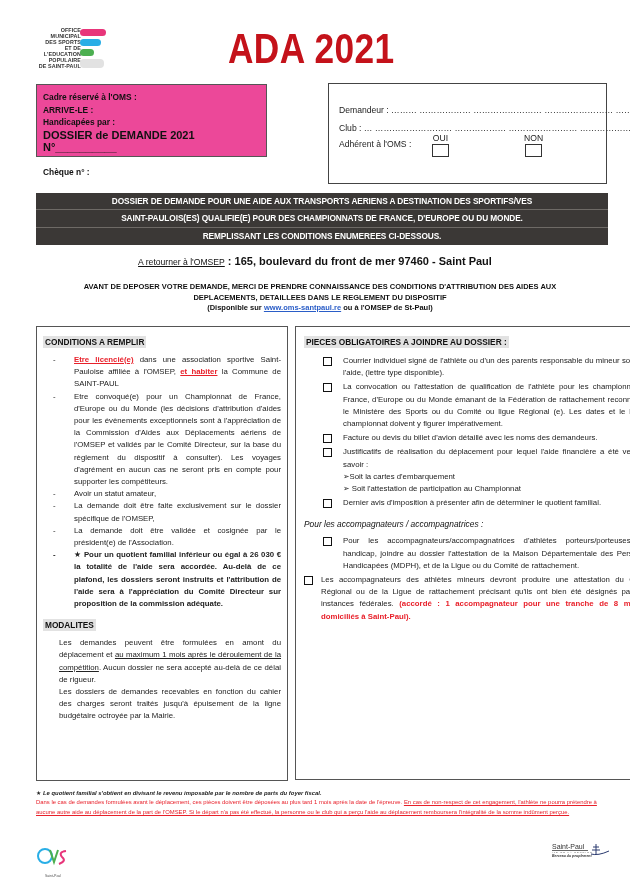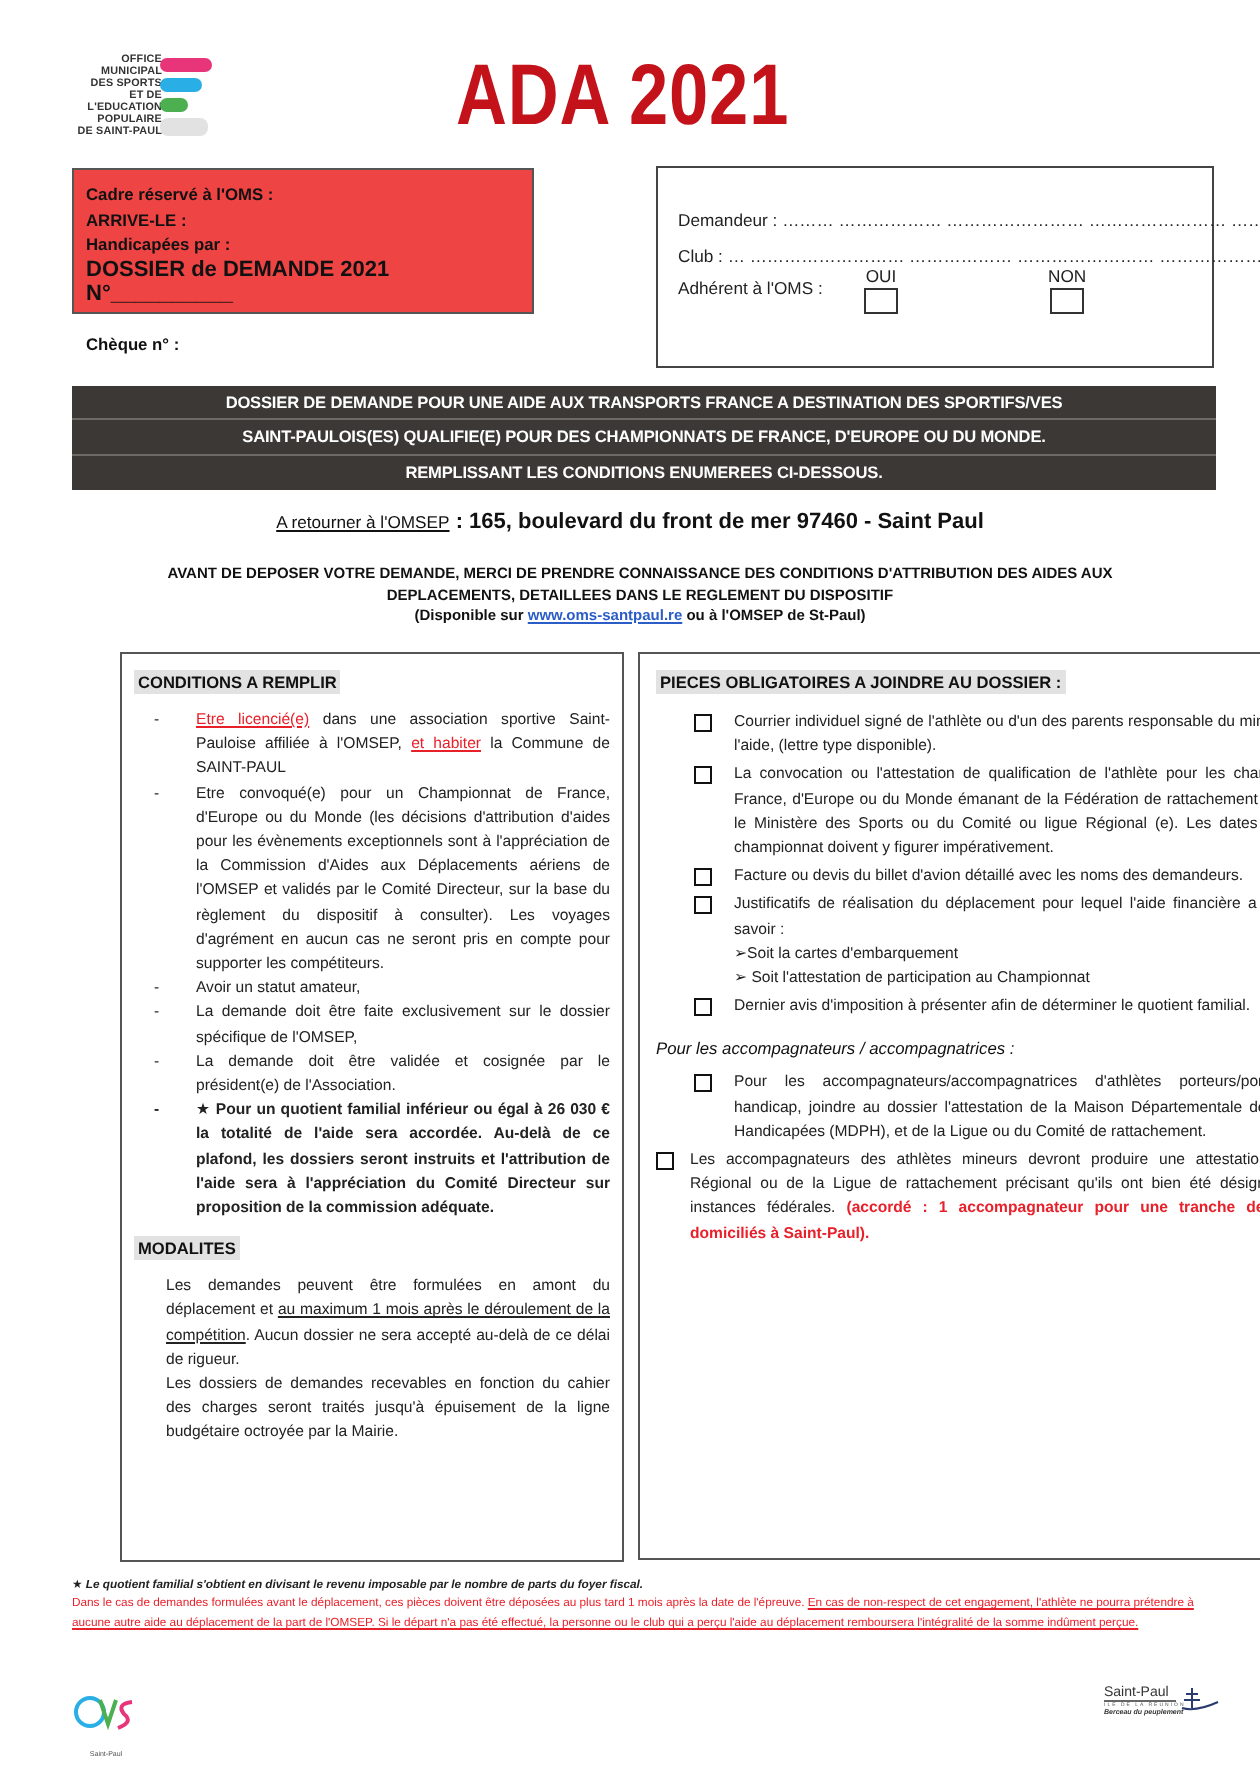--- a/index.html
+++ b/index.html
@@ -9,48 +9,48 @@
   .logo-oms { position: absolute; left: 33px; top: 27px; width: 80px; height: 52px; }
   .logo-oms .txt { position: absolute; left: 0; top: 0; width: 48px; text-align: right; font-size: 5.4px; line-height: 6px; font-weight: bold; color: #333; letter-spacing: 0.1px; }
   .logo-oms .bar { position: absolute; height: 7px; border-radius: 4px; }
   .bar.pink { left: 47px; top: 2px; width: 26px; background: #e8357a; }
   .bar.blue { left: 47px; top: 12px; width: 21px; background: #29aee6; }
   .bar.green { left: 47px; top: 22px; width: 14px; background: #4caf50; }
   .bar.grey { left: 47px; top: 32px; width: 24px; background: #e2e2e2; height: 9px; }
 
   .main-title { position: absolute; left: 228px; top: 22px; font-size: 43px; font-weight: bold; color: #c4121a; letter-spacing: 0.5px; font-family: "Liberation Sans", sans-serif; transform: scaleX(0.82); transform-origin: left top; line-height: 52px; }
 
-  .oms-box { position: absolute; left: 36px; top: 84px; width: 231px; height: 73px; background: #ef4444; border: 1px solid #555; padding: 6px 6px; font-size: 8.4px; font-weight: bold; line-height: 12.6px; color: #111; }
+  .oms-box { position: absolute; left: 36px; top: 84px; width: 231px; height: 73px; background: #ec4899; border: 1px solid #555; padding: 6px 6px; font-size: 8.4px; font-weight: bold; line-height: 12.6px; color: #111; }
   .oms-box .dossier { font-size: 11px; }
   .oms-box .cheque { margin-top: 12px; }
 
   .app-box { position: absolute; left: 328px; top: 83px; width: 279px; height: 101px; border: 1px solid #444; padding: 17px 12px 0 10px; font-size: 8.6px; color: #222; }
   .app-box .row { line-height: 18px; white-space: nowrap; }
   .app-box .opt { position: absolute; text-align: center; font-size: 8.6px; }
   .app-box .cbx { width: 17px; height: 13px; border: 1px solid #333; margin: 1px auto 0; }
 
   .banner { position: absolute; left: 36px; top: 193px; width: 572px; height: 52px; background: #3b3836; }
   .banner .line { height: 17.3px; line-height: 17px; color: #fff; font-weight: bold; font-size: 8.3px; text-align: center; border-bottom: 1px solid #6e6a66; letter-spacing: -0.1px; }
   .banner .line:last-child { border-bottom: none; }
 
   .address { position: absolute; left: 0; width: 630px; top: 255px; text-align: center; font-size: 11px; font-weight: bold; color: #111; }
   .address .u { text-decoration: underline; font-size: 8.6px; font-weight: normal; }
 
   .before { position: absolute; left: 30px; width: 580px; top: 282px; text-align: center; font-size: 7.5px; font-weight: bold; line-height: 10.5px; color: #111; }
   .before .link { color: #2a5dc7; text-decoration: underline; }
 
-  .col { position: absolute; border: 1px solid #555; margin-left: 24px; }
+  .col { position: absolute; border: 1px solid #555; }
   .col.left { left: 36px; top: 326px; width: 252px; height: 455px; padding: 4px 6px 0 6px; }
   .col.right { left: 295px; top: 326px; width: 368px; height: 454px; padding: 4px 8px 0 8px; }
 
   .sec-head { display: inline-block; background: #e2e2e2; font-size: 8.3px; font-weight: bold; padding: 1px 2px; color: #111; }
   .dash-list { list-style: none; margin-top: 5px; }
   .dash-list li { position: relative; padding-left: 31px; font-size: 7.8px; line-height: 12.2px; text-align: justify; color: #222; }
   .dash-list li::before { content: "-"; position: absolute; left: 10px; top: 0; }
-  .red-u { color: #e8202a; text-decoration: underline; font-weight: normal; }
+  .red-u { color: #e8202a; text-decoration: underline; font-weight: bold; }
   .red-b { color: #e8202a; font-weight: bold; }
   .modal-text { padding-left: 16px; font-size: 7.8px; line-height: 12.2px; text-align: justify; margin-top: 5px; color: #222; }
   .u { text-decoration: underline; }
 
   .check-list { list-style: none; margin-top: 6px; }
   .check-list li { position: relative; padding-left: 39px; font-size: 7.8px; line-height: 12.2px; text-align: justify; margin-bottom: 2px; color: #222; }
   .check-list li .cb { position: absolute; left: 19px; top: 2px; width: 9px; height: 9px; border: 1.3px solid #111; }
   .check-list .arrow { display: block; text-align: left; }
   .accomp-head { font-style: italic; font-size: 8.4px; margin-top: 10px; color: #111; }
   .check-list.accomp li .cb { left: 19px; }
@@ -102,21 +102,21 @@
     <div>OUI</div>
     <div class="cbx"></div>
   </div>
   <div class="opt" style="left:195px; top:49px;">
     <div>NON</div>
     <div class="cbx"></div>
   </div>
 </div>
 
 <div class="banner">
-  <div class="line">DOSSIER DE DEMANDE POUR UNE AIDE AUX TRANSPORTS FRANCE  A DESTINATION DES SPORTIFS/VES</div>
+  <div class="line">DOSSIER DE DEMANDE POUR UNE AIDE AUX TRANSPORTS AERIENS  A DESTINATION DES SPORTIFS/VES</div>
   <div class="line">SAINT-PAULOIS(ES) QUALIFIE(E) POUR  DES CHAMPIONNATS DE FRANCE, D'EUROPE OU DU MONDE.</div>
   <div class="line">REMPLISSANT LES CONDITIONS ENUMEREES CI-DESSOUS.</div>
 </div>
 
 <div class="address">
   <span class="u">A retourner à l'OMSEP</span><span> : 165, boulevard du front de mer 97460 - Saint Paul</span>
 </div>
 
 <div class="before">
   <div>AVANT DE DEPOSER VOTRE DEMANDE, MERCI DE PRENDRE CONNAISSANCE DES CONDITIONS D'ATTRIBUTION DES AIDES AUX</div>

